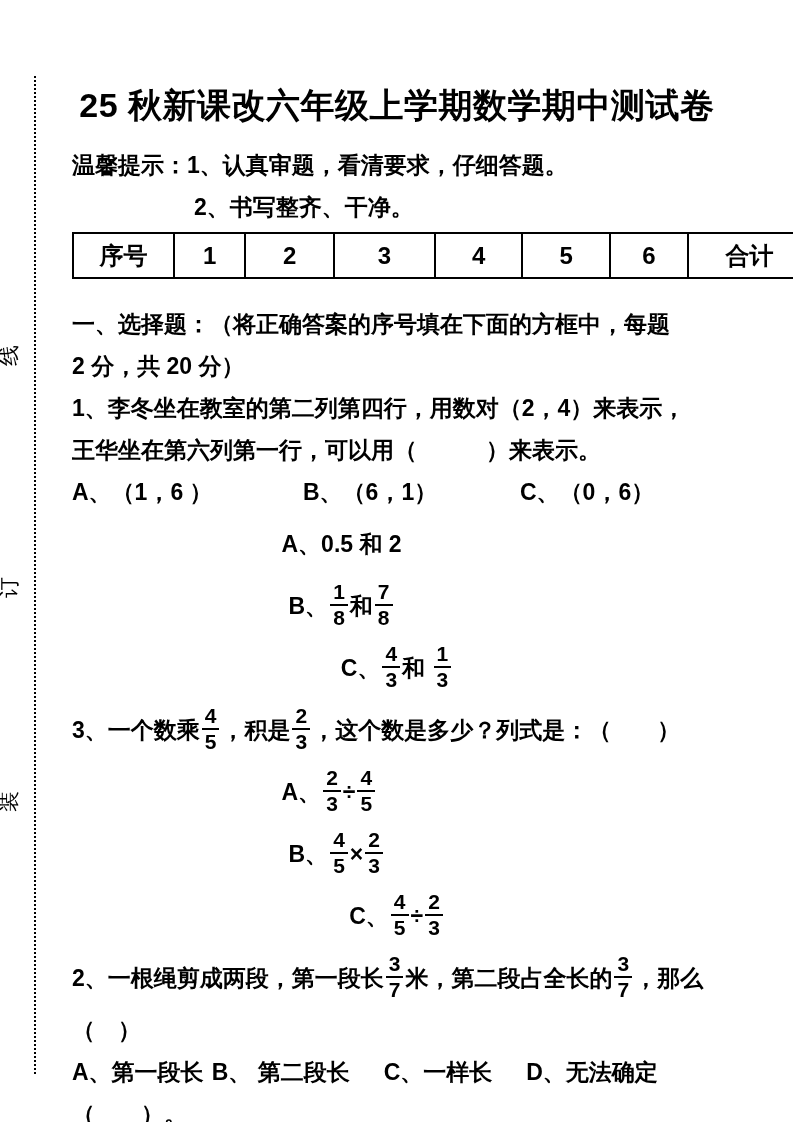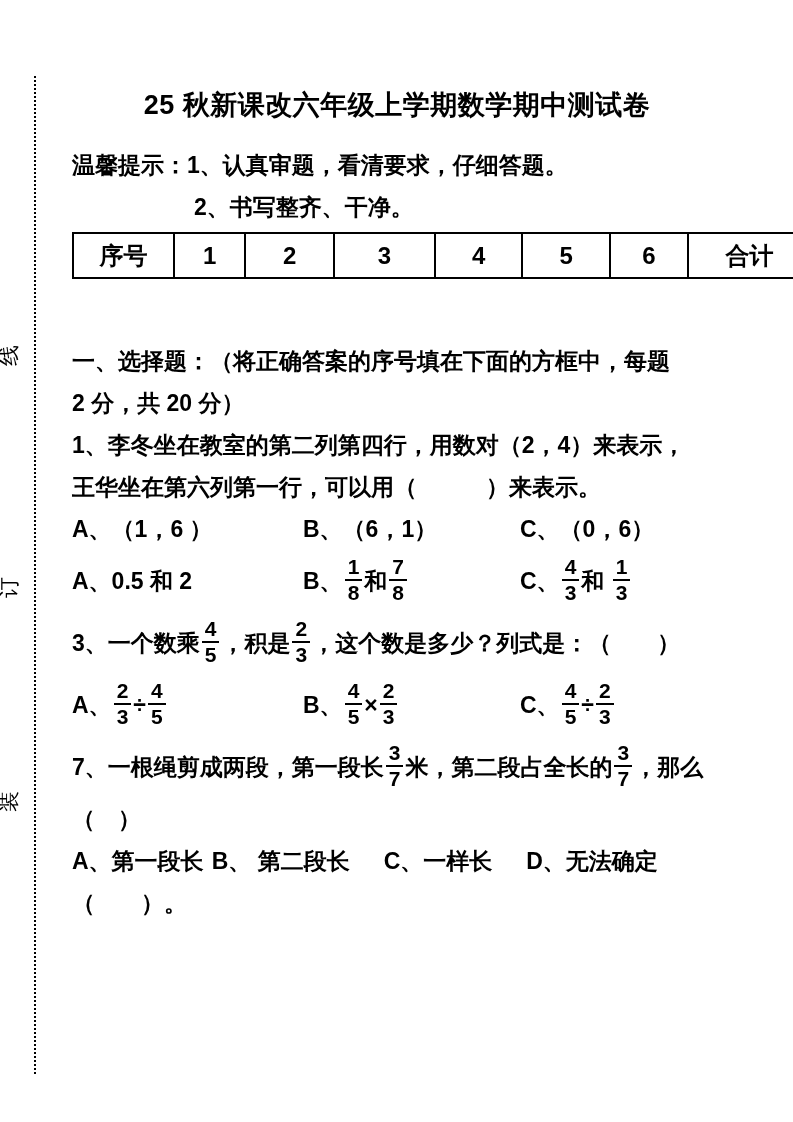--- a/index.html
+++ b/index.html
@@ -18,35 +18,35 @@
     line-height:26px; height:26px;
     transform:rotate(-90deg); transform-origin:0 100%;
   }
   .vchar {
     position:absolute; font-size:21px; font-weight:500; line-height:24px; height:24px;
     transform:rotate(-90deg); transform-origin:0 100%;
   }
   
   .content { position:absolute; left:72px; top:78px; width:650px; }
   .title {
-    font-size:27px; font-weight:bold; text-align:center;
+    font-size:34px; font-weight:bold; text-align:center;
     height:54px; line-height:54px; letter-spacing:0.5px;
   }
   .line { font-size:23px; font-weight:600; line-height:42px; }
   .tips1 { margin-top:12px; }
   .tips2 { padding-left:122px; }
   
   table.answers { border-collapse:collapse; width:740px; margin-top:4px; table-layout:fixed; }
   table.answers td {
     border:2px solid #000; height:43px; text-align:center;
     font-size:24px; font-weight:600; padding:0;
   }
   
-  .sec { margin-top:61px; }
-  .tall { line-height:62px; }
+  .sec { margin-top:24px; }
+  .tall { line-height:62px;flex-direction:column; }
   .opts { display:flex; align-items:center; }
   .opts .col-a { width:231px; } .opts .col-b { width:217px; }
   .q4opts .gap-b { margin-left:8px; } .q4opts .gap-c { margin-left:34px; } .q4opts .gap-d { margin-left:34px; }
   
   .frac {
     display:inline-flex; flex-direction:column; align-items:center;
     vertical-align:middle; margin:0 2px; transform:translateY(-3px);
   }
   .frac .fn, .frac .fd { font-size:21px; font-weight:600; line-height:1.12; padding:0 3px; }
   .frac .fd { border-top:2px solid #000; }
@@ -160,21 +160,21 @@
       <span><span>C、</span><span class="frac">
             <span class="fn">4</span>
             <span class="fd">5</span>
           </span><span>÷</span><span class="frac">
             <span class="fn">2</span>
             <span class="fd">3</span>
           </span></span>
     </div>
 
     <div class="line tall">
-      <span>7、一根绳剪成两段，第一段长</span><span class="frac">
+      <span>2、一根绳剪成两段，第一段长</span><span class="frac">
           <span class="fn">3</span>
           <span class="fd">7</span>
         </span><span>米，第二段占全长的</span><span class="frac">
           <span class="fn">3</span>
           <span class="fd">7</span>
         </span><span>，那么</span>
     </div>
     <div class="line">（　）</div>
     <div class="line opts q4opts">
       <span>A、第一段长</span>

